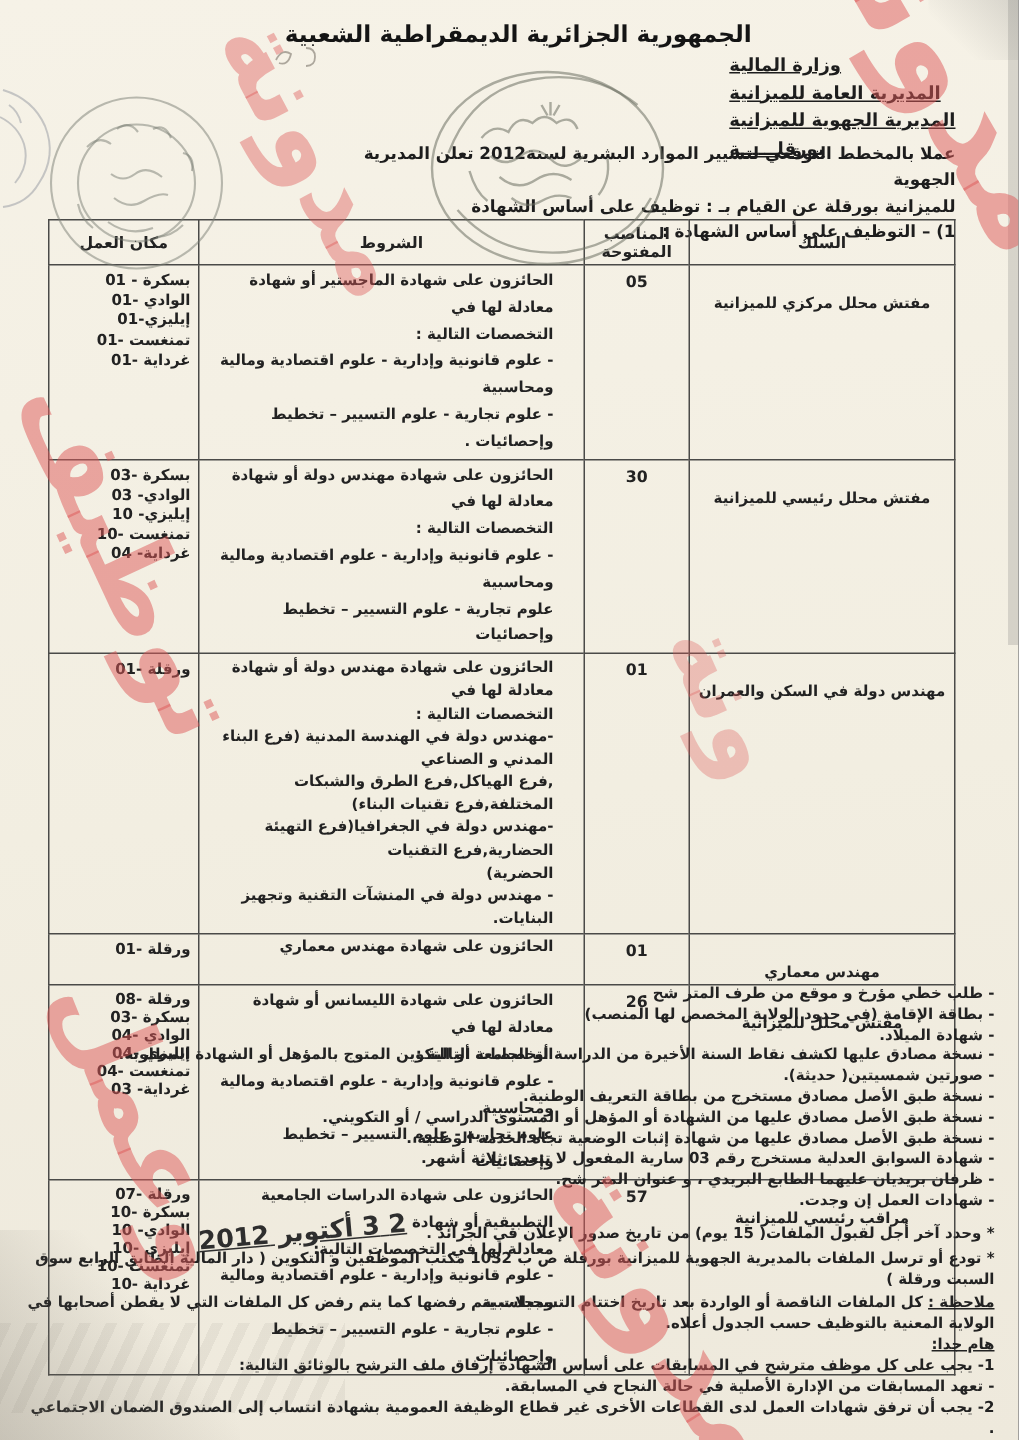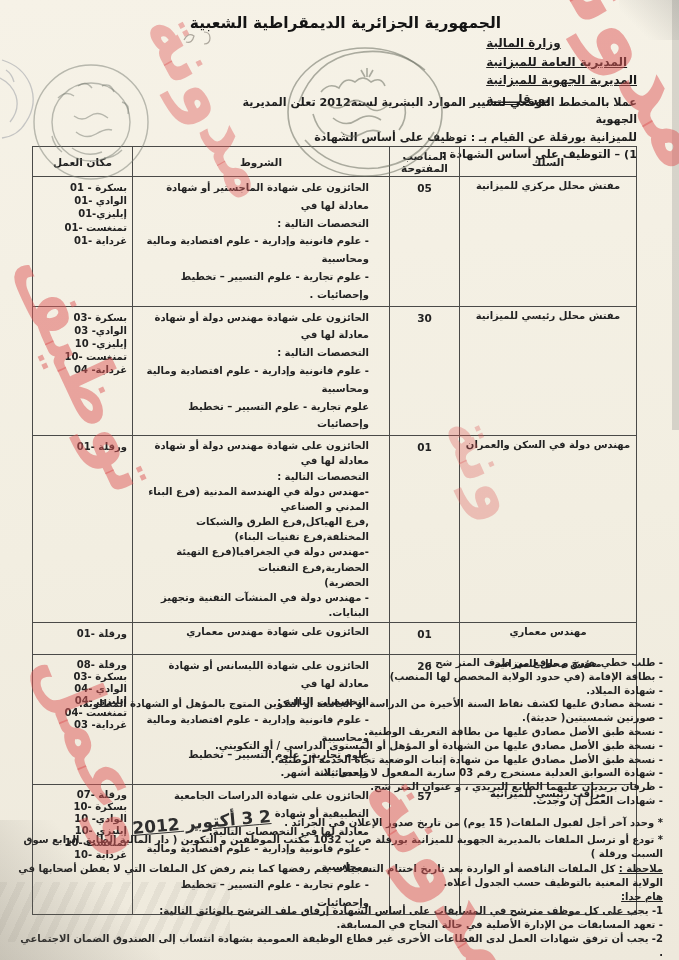--- a/index.html
+++ b/index.html
@@ -15,21 +15,21 @@
   #section-line{padding-left:130px;}
   
   #jobs-table{top:146px;left:33px;width:604px;z-index:2;}
   table{border-collapse:collapse;width:604px;table-layout:fixed;direction:rtl;}
   td,th{border:1px solid #4a4a48;vertical-align:top;font-size:10px;font-weight:bold;color:#222;
         overflow:hidden;padding:2px 4px;}
   th{font-size:10.5px;text-align:center;vertical-align:middle;font-weight:bold;}
   col.c-rank{width:177px;}col.c-pos{width:70px;}col.c-cond{width:257px;}col.c-loc{width:100px;}
   tr.hrow{height:30px;}
   tr.r1{height:76px;}tr.r2{height:80px;}tr.r3{height:136px;}tr.r4{height:32px;}tr.r5{height:78px;}tr.r6{height:78px;}
-  td.rank{text-align:center;padding-top:3px;}
+  td.rank{text-align:center;padding-top:20px;}
   td.pos{text-align:center;padding-top:5px;font-size:10.5px;}
   td.cond{white-space:pre-line;text-align:right;line-height:1.78;padding-right:20px;}
   tr.r3 td.cond{line-height:1.52;}
   tr.r4 td.cond{line-height:1.4;margin-top:22px;}
   td.loc{white-space:pre-line;direction:ltr;text-align:right;line-height:1.32;padding-top:4px;padding-right:5px;}
   tr.r5 td.loc,tr.r6 td.loc{line-height:1.2;}
   
   #bottom-block{top:656px;right:16px;width:645px;text-align:right;font-size:10px;font-weight:bold;
                 line-height:1.38;z-index:2;color:#222;}
   .u{text-decoration:underline;}
@@ -164,21 +164,21 @@
     </tbody>
       </table>
   </div>
 
   <div class="abs" id="bottom-block">
     <div>- طلب خطي مؤرخ و موقع من طرف المتر شح .</div>
     <div>- بطاقة الإقامة  (في حدود الولاية المخصص لها المنصب)</div>
     <div>- شهادة الميلاد.</div>
     <div>- نسخة مصادق عليها لكشف نقاط السنة الأخيرة من الدراسة أو الجامعة أو التكوين المتوج بالمؤهل أو الشهادة المطلوبة.</div>
     <div>- صورتين شمسيتين( حديثة).</div>
-    <div>- نسخة طبق الأصل مصادق عليها من بطاقة التعريف الوطنية.</div>
+    <div>- نسخة طبق الأصل مصادق مستخرج من بطاقة التعريف الوطنية.</div>
     <div>- نسخة طبق الأصل مصادق عليها من الشهادة أو المؤهل أو المستوى الدراسي / أو التكويني.</div>
     <div>- نسخة طبق الأصل مصادق عليها من شهادة إثبات الوضعية تجاه الخدمة الوطنية .</div>
     <div>- شهادة السوابق العدلية مستخرج  رقم 03 سارية المفعول لا تتعدى ثلاثة أشهر.</div>
     <div>- ظرفان بريديان عليهما الطابع البريدي ، و عنوان المتر شح.</div>
     <div>- شهادات العمل إن وجدت.</div>
 
     <div class="note-line">
       <span>* وحدد آخر أجل لقبول الملفات( 15 يوم) من تاريخ صدور الإعلان في الجرائد .</span>
       <span class="hand">2 3  أكتوبر  2012</span>
     </div>

